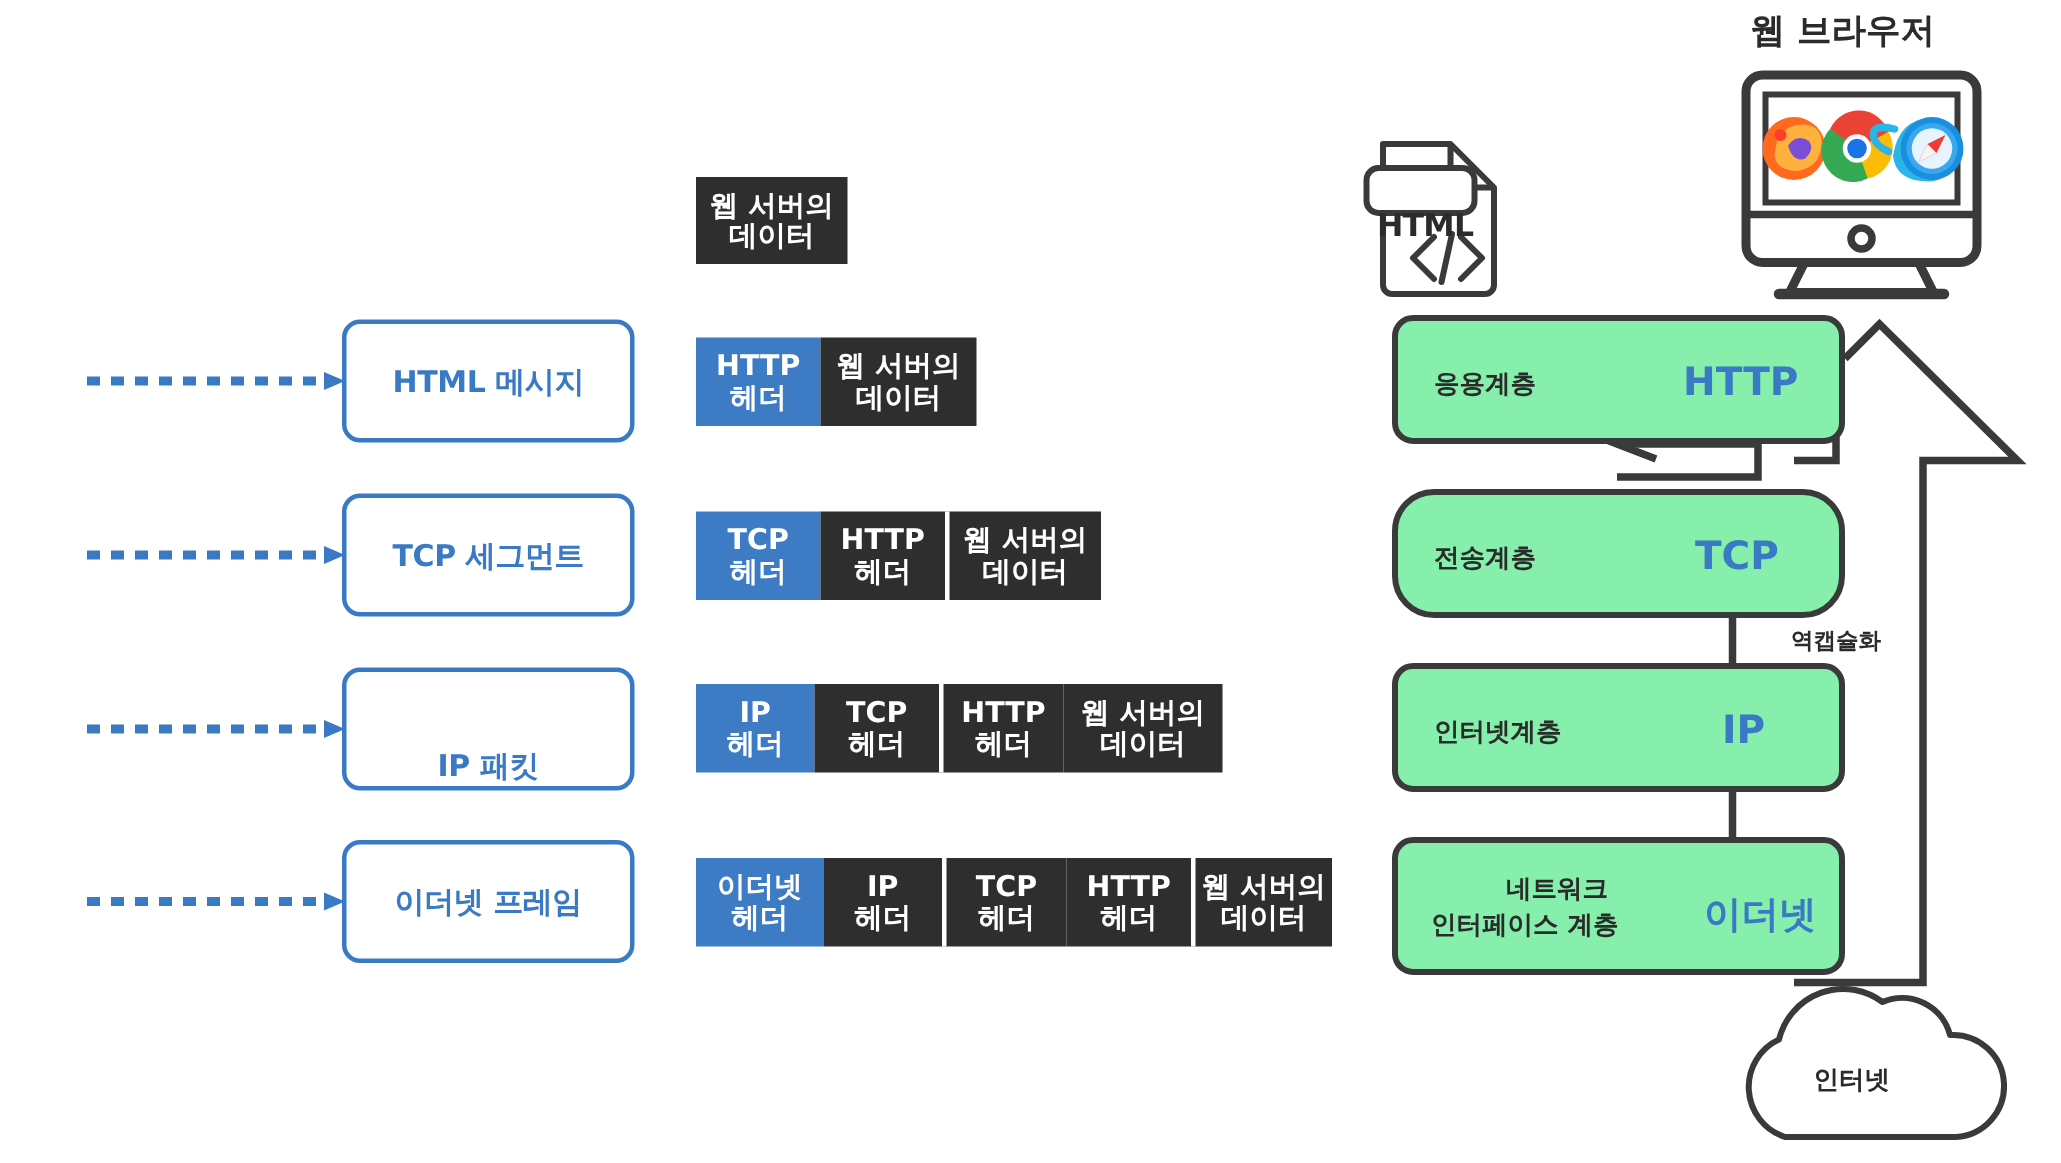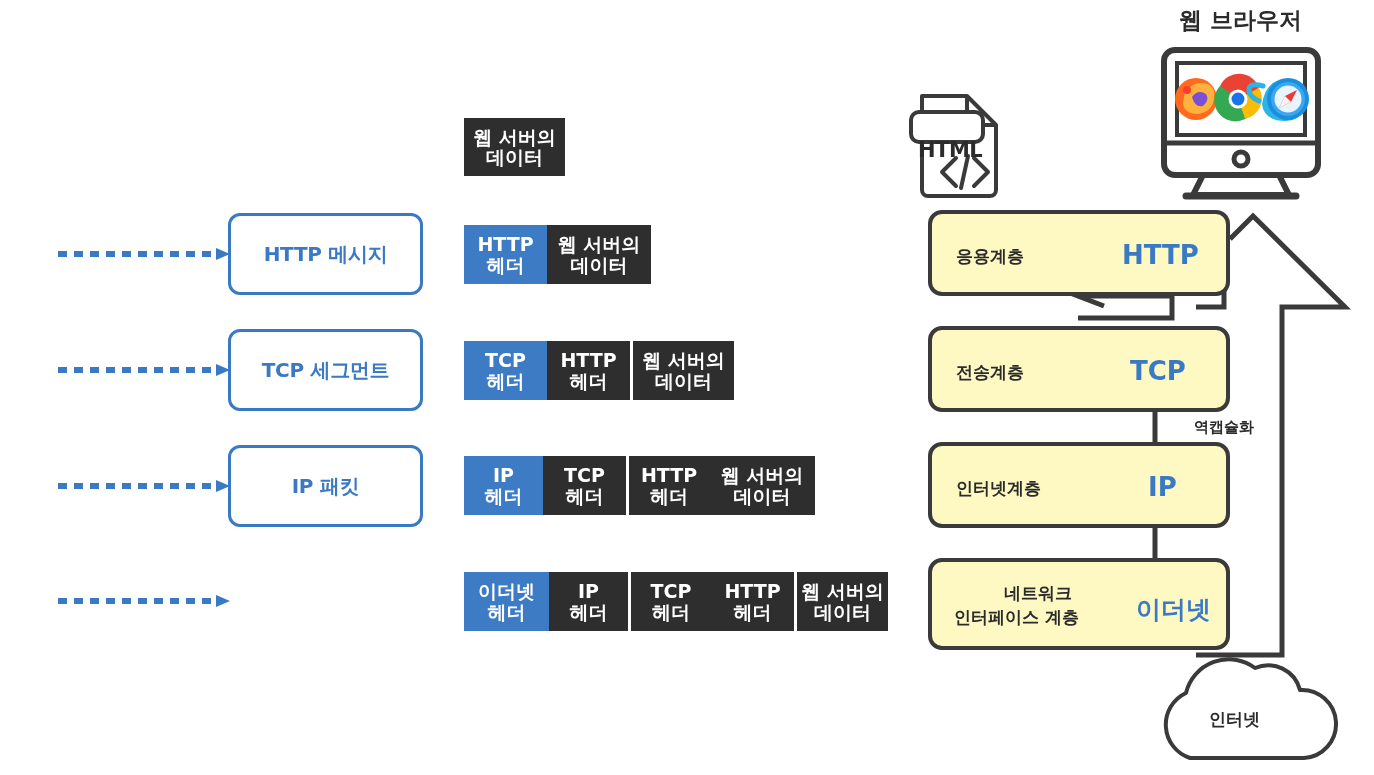--- a/index.html
+++ b/index.html
@@ -56,21 +56,21 @@
     border-top:6px solid transparent;
     border-bottom:6px solid transparent;
     border-left:14px solid #3a79c4;
   }
 
   
   .layer-box{
     position:absolute;
     border:4px solid #3a3a3a;
     border-radius:14px;
-    background:#fef9c3;
+    background:#86efac;
     box-sizing:border-box;
     display:flex;align-items:center;
   }
   .layer-box .ko{
     position:absolute;
     color:#2b2b2b;
     font-size:17px;font-weight:700;
     line-height:1.25;
     text-align:center;
     white-space:nowrap;
@@ -178,27 +178,30 @@
   <div class="dash-arrow" style="left:58px;top:480px;width:172px;">
     <div class="line" style="width:158px;"></div>
     <div class="head" style="left:158px;"></div>
   </div>
   <div class="dash-arrow" style="left:58px;top:595px;width:172px;">
     <div class="line" style="width:158px;"></div>
     <div class="head" style="left:158px;"></div>
   </div>
 
   <div class="pdu-box" style="left:228px;top:213px;width:195px;height:82px;">
-    <span class="pdu-label">HTTP 메시지</span>
+    <span class="pdu-label">HTML 메시지</span>
   </div>
   <div class="pdu-box" style="left:228px;top:329px;width:195px;height:82px;">
     <span class="pdu-label">TCP 세그먼트</span>
   </div>
-  <div class="pdu-box" style="left:228px;top:445px;width:195px;height:82px;">
+  <div class="pdu-box" style="left:228px;top:445px;width:195px;height:82px;align-items:flex-end;">
     <span class="pdu-label">IP 패킷</span>
+  </div>
+  <div class="pdu-box" style="left:228px;top:560px;width:195px;height:82px;">
+    <span class="pdu-label">이더넷 프레임</span>
   </div>
 
   <div class="encap-row" style="left:464px;top:118px;">
     <div class="seg dark" style="width:101px;height:58px;font-size:19px;">
       <span class="l1">웹 서버의</span>
       <span class="l2">데이터</span>
     </div>
   </div>
 
   <div class="encap-row" style="left:464px;top:225px;">
@@ -267,37 +270,37 @@
       <span class="l1">웹 서버의</span>
       <span class="l2">데이터</span>
     </div>
   </div>
 
   <div class="layer-box" style="left:928px;top:210px;width:302px;height:86px;">
     <span class="ko" style="left:24px;top:32px;">응용계층</span>
     <span class="proto" style="left:190px;top:26px;">HTTP</span>
   </div>
 
-  <div class="layer-box" style="left:928px;top:326px;width:302px;height:86px;">
+  <div class="layer-box" style="left:928px;top:326px;width:302px;height:86px;border-radius:28px;">
     <span class="ko" style="left:24px;top:32px;">전송계층</span>
     <span class="proto" style="left:198px;top:26px;">TCP</span>
   </div>
 
   <div class="layer-box" style="left:928px;top:442px;width:302px;height:86px;padding-left:41px;">
     <span class="ko" style="left:24px;top:32px;">인터넷계층</span>
     <span class="proto" style="left:216px;top:26px;">IP</span>
   </div>
 
   <div class="layer-box" style="left:928px;top:558px;width:302px;height:92px;">
     <span class="ko" style="left:72px;top:21px;">네트워크</span>
     <span class="ko" style="left:22px;top:45px;">인터페이스 계층</span>
     <span class="proto ko-proto" style="left:204px;top:31px;">이더넷</span>
   </div>
 
-  <div class="plain-label title-label" style="left:1167px;top:5px;margin-left:12px;">웹 브라우저</div>
+  <div class="plain-label title-label" style="left:1167px;top:5px;">웹 브라우저</div>
 
   <div class="plain-label small-label" style="left:1194px;top:418px;">역캡슐화</div>
 
   <div class="plain-label cloud-label" style="left:1209px;top:708px;">인터넷</div>
 
   <div class="plain-label" style="left:918px;top:116px;font-size:21px;letter-spacing:-0.5px;margin-top:22px;">HTML</div>
 
 </div>
 
 </body></html>

